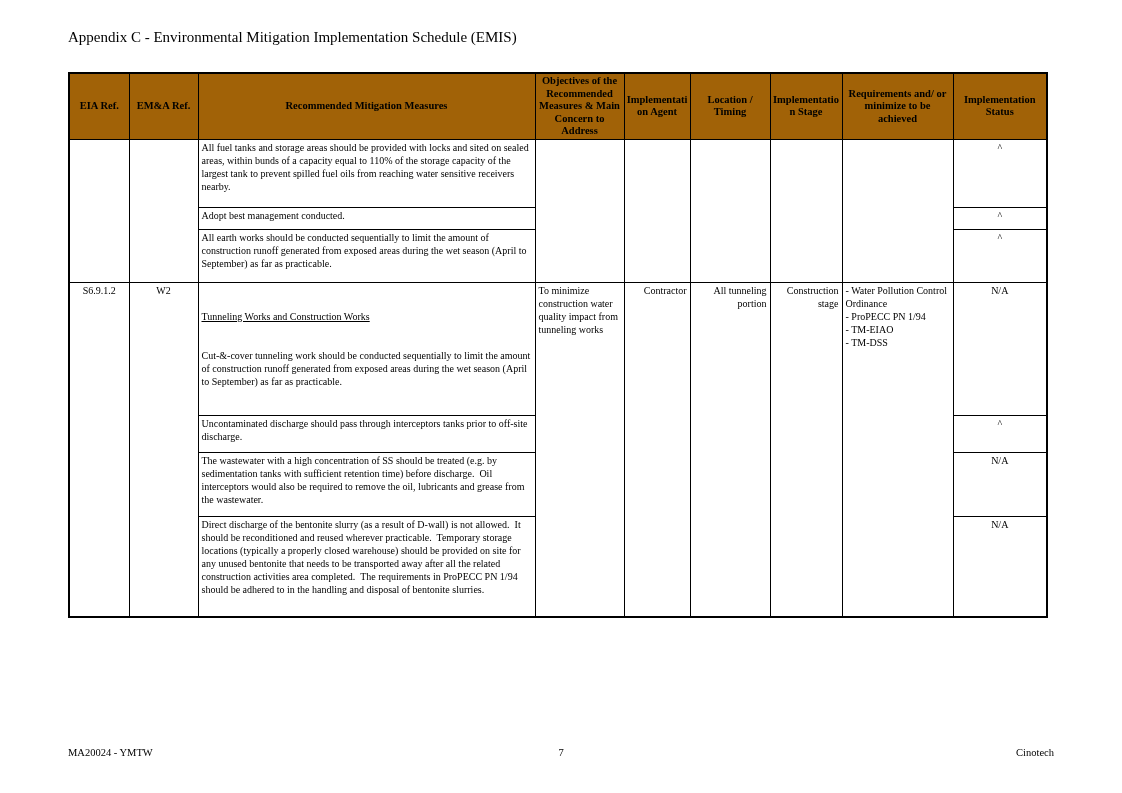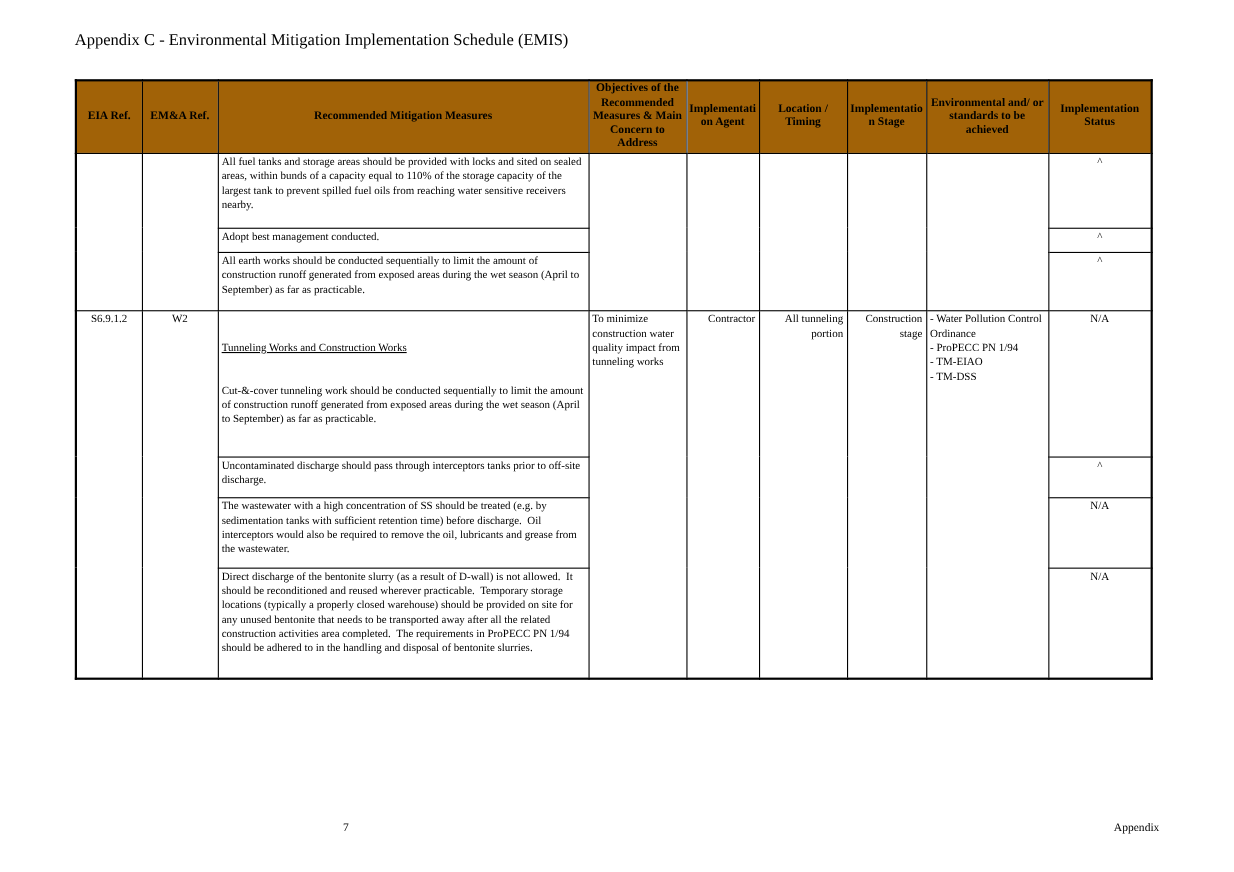--- a/index.html
+++ b/index.html
@@ -98,21 +98,21 @@
     </colgroup>
     <thead>
       <tr>
         <th>EIA Ref.</th>
         <th>EM&amp;A Ref.</th>
         <th>Recommended Mitigation Measures</th>
         <th>Objectives of the Recommended Measures &amp; Main Concern to Address</th>
         <th>Implementation Agent</th>
         <th>Location / Timing</th>
         <th>Implementation Stage</th>
-        <th>Environmental and/ or standards to be achieved</th>
+        <th>Requirements and/ or minimize to be achieved</th>
         <th>Implementation Status</th>
       </tr>
     </thead>
     <tbody>
 
       <tr class="rh68">
         <td class="ref" rowspan="3"></td>
         <td class="ref" rowspan="3"></td>
         <td class="measure">All fuel tanks and storage areas should be provided with locks and sited on sealed areas, within bunds of a capacity equal to 110% of the storage capacity of the largest tank to prevent spilled fuel oils from reaching water sensitive receivers nearby.</td>
         <td class="objc" rowspan="3"></td>
@@ -159,17 +159,18 @@
         <td class="status">N/A</td>
       </tr>
       <tr class="rh101">
         <td class="measure">Direct discharge of the bentonite slurry (as a result of D-wall) is not allowed.  It should be reconditioned and reused wherever practicable.  Temporary storage locations (typically a properly closed warehouse) should be provided on site for any unused bentonite that needs to be transported away after all the related construction activities area completed.  The requirements in ProPECC PN 1/94 should be adhered to in the handling and disposal of bentonite slurries.</td>
         <td class="status">N/A</td>
       </tr>
     </tbody>
   </table>
 
   <div class="footer">
+    <span class="f-left">MA20024 - YMTW</span>
     <span class="f-center">7</span>
-    <span class="f-right">Appendix</span>
+    <span class="f-right">Cinotech</span>
   </div>
 
 </div>
 
 </body></html>

